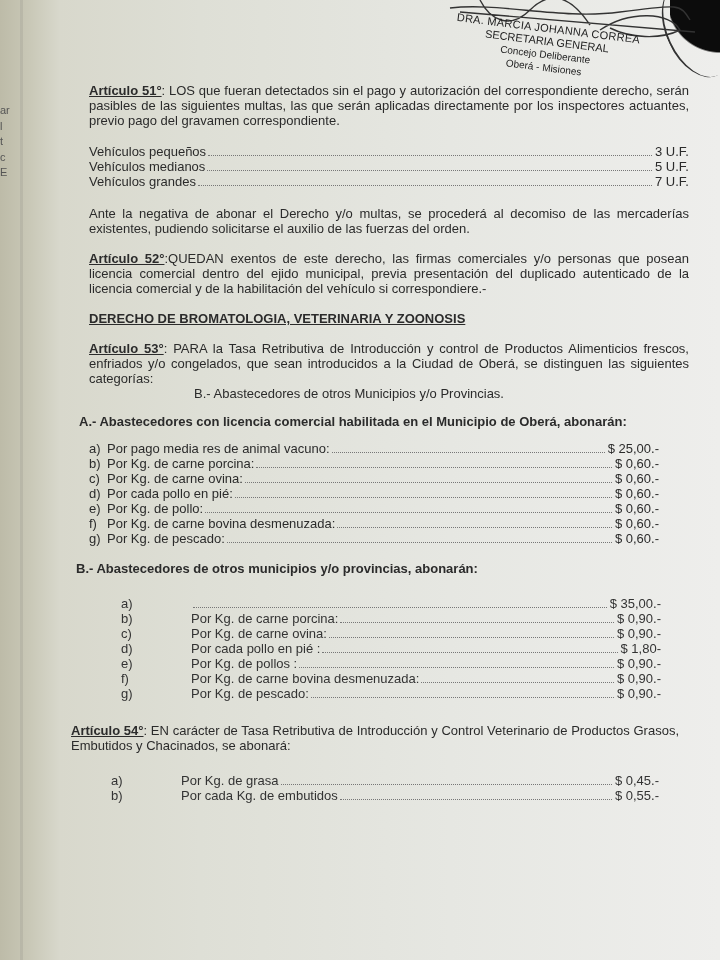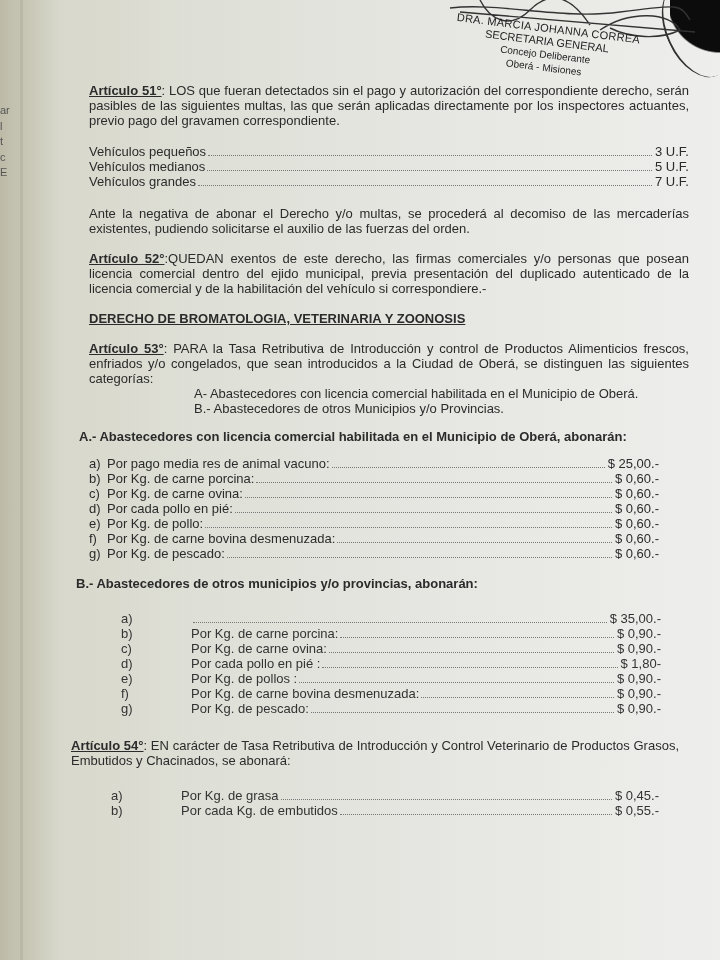--- a/index.html
+++ b/index.html
@@ -86,21 +86,20 @@
   <p class="par" style="margin-top:15px">
     <span class="art-label">Artículo 52°</span><span>:QUEDAN exentos de este derecho, las firmas comerciales y/o personas que posean licencia comercial dentro del ejido municipal, previa presentación del duplicado autenticado de la licencia comercial y de la habilitación del vehículo si correspondiere.-</span>
   </p>
 
   <div class="heading" style="margin-top:15px">DERECHO DE BROMATOLOGIA, VETERINARIA Y ZOONOSIS</div>
 
   <p class="par" style="margin-top:15px">
     <span class="art-label">Artículo 53°</span><span>: PARA la Tasa Retributiva de Introducción y control de Productos Alimenticios frescos, enfriados y/o congelados, que sean introducidos a la Ciudad de Oberá, se distinguen las siguientes categorías:</span>
   </p>
   <div style="padding-left:105px">
-    <div>A- Abastecedores con licencia comercial habilitada en el Municipio de Oberá.</div>
     <div>B.- Abastecedores de otros Municipios y/o Provincias.</div>
   </div>
 
   <div class="subhead" style="margin-top:13px;margin-left:-10px">A.- Abastecedores con licencia comercial habilitada en el Municipio de Oberá, abonarán:</div>
 
   <div class="list-a" style="margin-top:12px;padding-left:0;width:570px">
     <div class="dot-row">
         <span class="letter">a)</span>
         <span class="lbl">Por pago media res de animal vacuno:</span>
         <span class="dots"></span>

